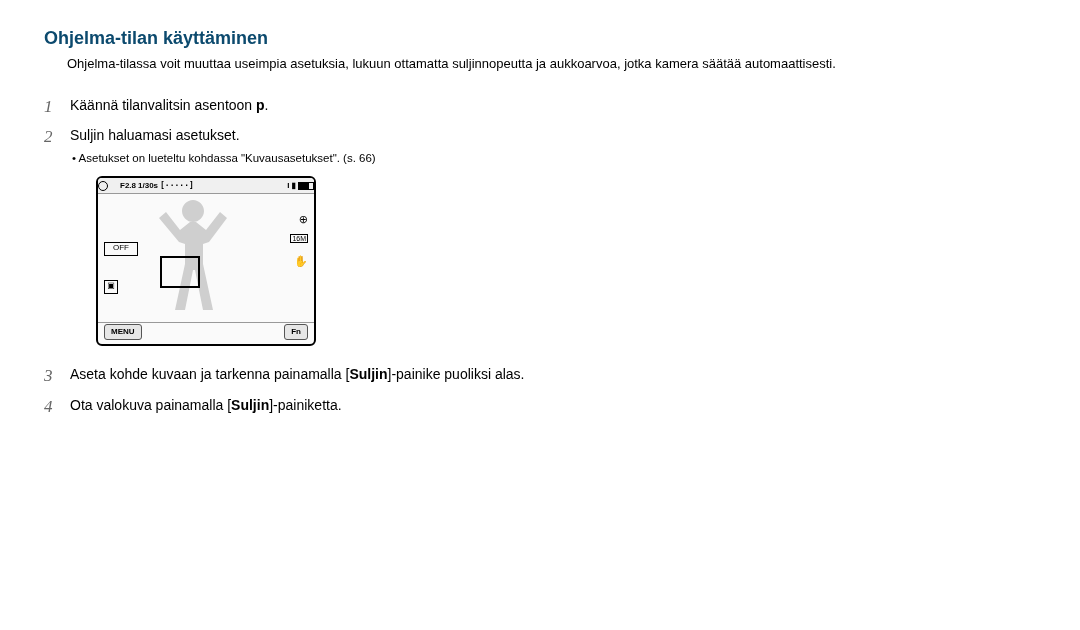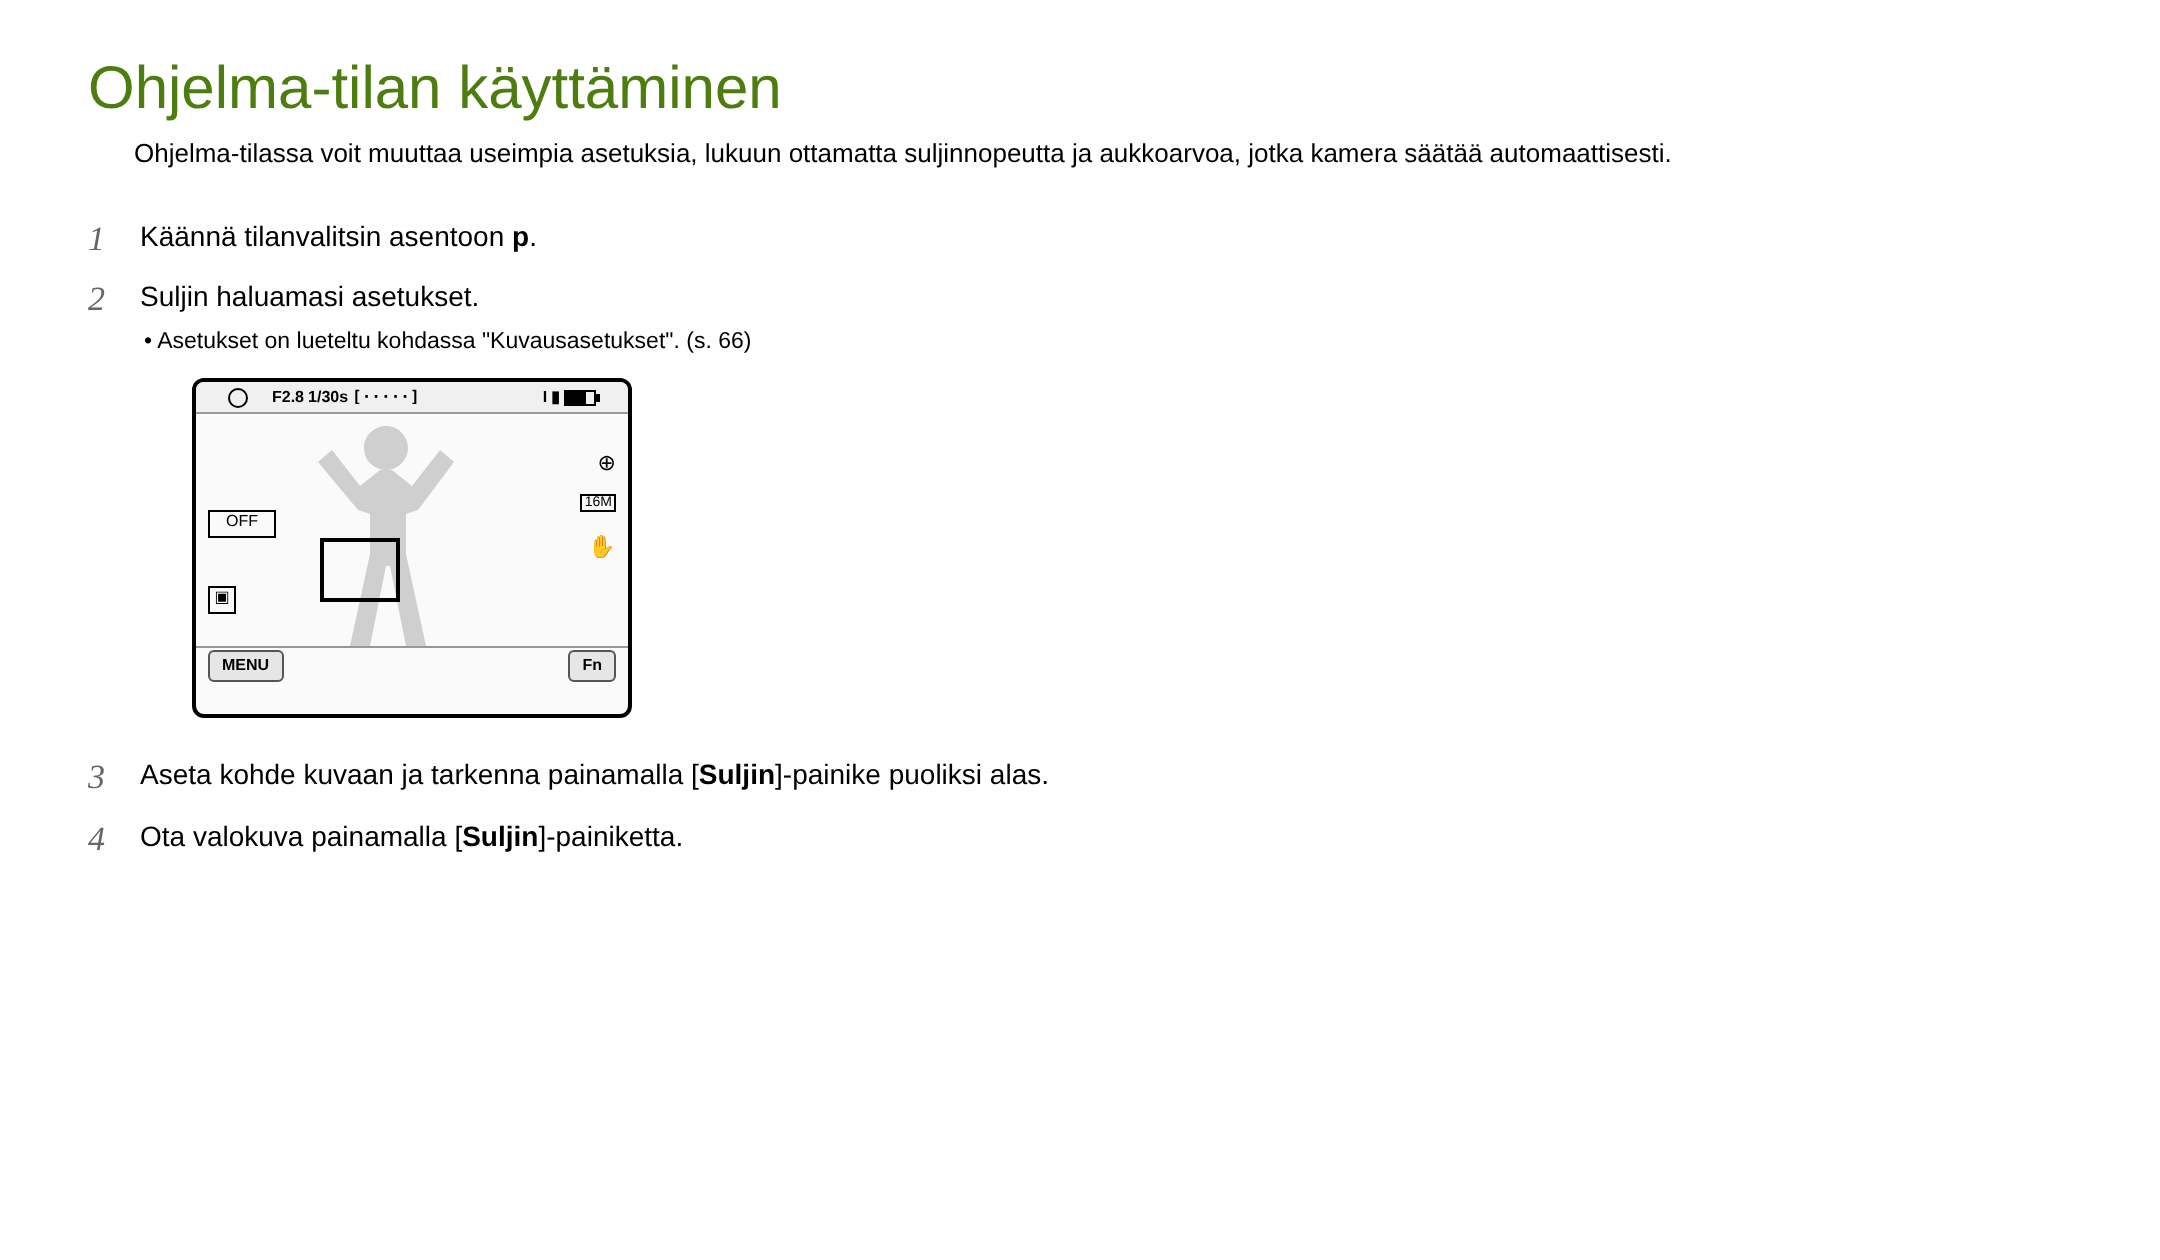--- a/index.html
+++ b/index.html
@@ -1,36 +1,36 @@
 <!DOCTYPE html>
 <html><head>
 <meta charset="utf-8">
 <style>
   * { box-sizing: border-box; margin: 0; padding: 0; }
   html, body { width: 1080px; height: 630px; background: #fff; font-family: Arial, Helvetica, sans-serif; color: #000; }
   .page { padding: 28px 44px 0 44px; position: relative; height: 100%; }
-  h1 { color: #4d7c0f; font-size: 30px; font-weight: 400; margin-bottom: 6px; }
+  h1 { color: #0c4a6e; font-size: 18px; font-weight: 700; margin-bottom: 6px; }
   .intro { font-size: 13px; line-height: 1.4; margin-bottom: 22px; margin-left: 23px; }
   ol.steps { list-style: none; counter-reset: step; max-width: 650px; }
   ol.steps > li { position: relative; padding-left: 26px; margin-bottom: 10px; font-size: 14px; line-height: 1.45; }
   ol.steps > li .num { position: absolute; left: 0; top: 0; font-style: italic; font-weight: 500; color: #666; font-family: Georgia, 'Times New Roman', serif; font-size: 17px; }
   .pbold { font-family: Arial, sans-serif; font-weight: 900; font-style: normal; }
   .subbullet { font-size: 11.5px; margin-top: 4px; margin-left: 2px; }
   .subbullet::before { content: "• "; }
   strong.kw { font-weight: 700; }
 
   
   .cam-wrap { margin: 10px 0 18px 26px; }
   .cam { width: 220px; height: 170px; border: 2px solid #000; border-radius: 6px; position: relative; background: #fafafa; overflow: hidden; }
-  .cam-top { position: absolute; top: 0; left: 0; right: 0; height: 16px; background: #f0f0f0; border-bottom: 1px solid #999; display: flex; align-items: center; gap: 2px; padding: 0 16px; font-size: 8px; font-weight: 700; font-family: Arial, sans-serif; }
+  .cam-top { position: absolute; top: 0; left: 0; right: 0; height: 16px; background: #f0f0f0; border-bottom: 1px solid #999; display: flex; align-items: center; gap: 2px; padding: 0 0; font-size: 8px; font-weight: 700; font-family: Arial, sans-serif; }
   .cam-top .spacer { flex: 1; }
   .cam-top .batt { width: 16px; height: 8px; border: 1px solid #000; position: relative; }
   .cam-top .batt::after { content:""; position:absolute; right:-3px; top:1px; width:2px; height:4px; background:#000; }
   .cam-top .batt i { display:block; width:70%; height:100%; background:#000; }
-  .cam-bot { position: absolute; bottom: 16px; left: 0; right: 0; height: 18px; border-top: 1px solid #999; display: flex; justify-content: space-between; align-items: center; padding: 0 6px; }
+  .cam-bot { position: absolute; bottom: 4px; left: 0; right: 0; height: 18px; border-top: 1px solid #999; display: flex; justify-content: space-between; align-items: center; padding: 0 6px; }
   .soft { background:#e6e6e6; border:1px solid #555; border-radius:3px; font-size:8px; font-weight:700; padding:1px 6px; }
   .cam-body { position: absolute; top: 16px; bottom: 18px; left: 0; right: 0; }
   .silhouette { position:absolute; left:55px; top:6px; width:80px; height:120px; }
   .focus-box { position:absolute; left:62px; top:62px; width:40px; height:32px; border:2px solid #000; }
   .icon { position:absolute; font-size:11px; line-height:1; color:#000; }
   .ic-left1 { left:6px; top:48px; width:34px; height:14px; border:1px solid #000; text-align:center; font-size:8px; padding-top:1px;}
   .ic-left2 { left:6px; top:86px; width:14px; height:14px; border:1px solid #000; text-align:center; font-size:8px; padding-top:1px;}
   .ic-r1 { right:6px; top:20px; }
   .ic-r2 { right:6px; top:40px; }
   .ic-r3 { right:6px; top:62px; }

